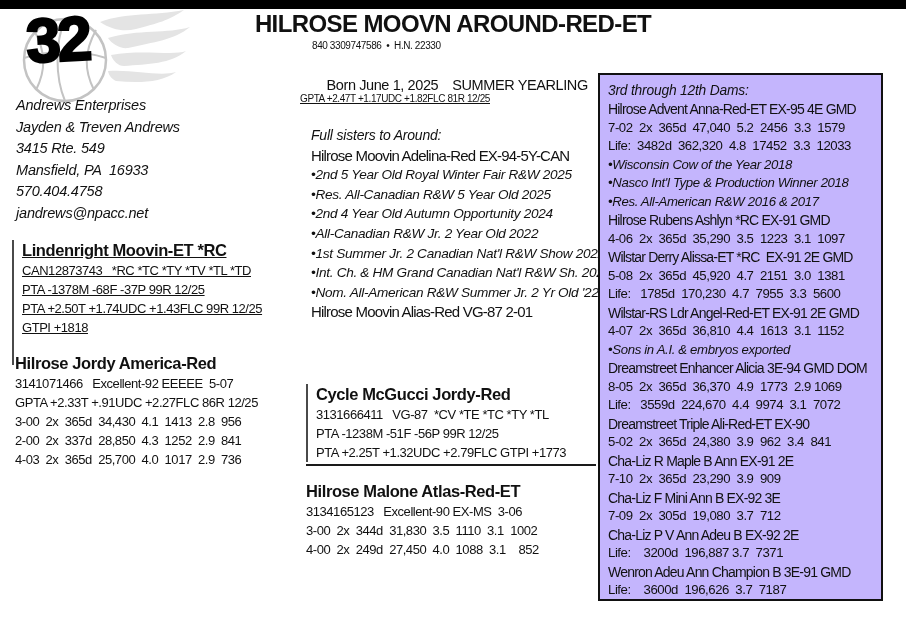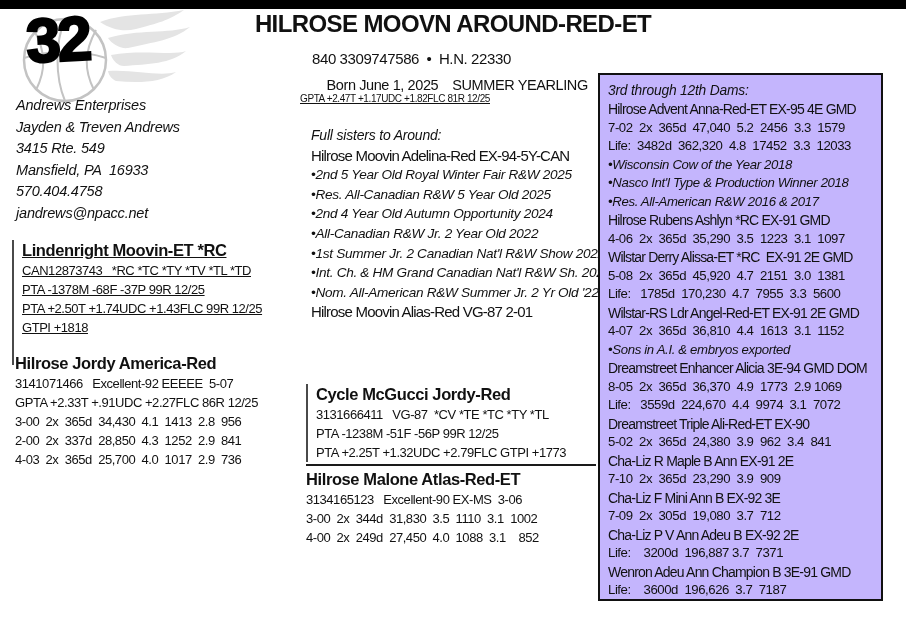--- a/index.html
+++ b/index.html
@@ -16,21 +16,21 @@
   .lot-number{
     position:absolute;left:14px;top:-4px;
     font-size:62px;font-weight:700;letter-spacing:-3px;color:#000;
     -webkit-text-stroke:2.4px #000;transform:rotate(-3deg);
   }
 
   .title{
     position:absolute;left:0;top:10px;width:906px;text-align:center;
     font-size:24px;font-weight:700;letter-spacing:-0.6px;white-space:pre;
   }
-  .reg-line{position:absolute;left:312px;top:50px;font-size:15px;letter-spacing:-0.4px;white-space:pre;}
+  .reg-line{position:absolute;left:312px;top:40px;font-size:10px;letter-spacing:-0.4px;white-space:pre;}
   .born-line{position:absolute;left:312px;top:61px;font-size:14.5px;letter-spacing:-0.4px;white-space:pre;}
   .born-line .age-class{margin-left:14px;}
   .gpta-line{position:absolute;left:300px;top:93px;font-size:10px;letter-spacing:-0.4px;white-space:pre;text-decoration:underline;}
 
   
   .ln{white-space:pre;}
   .h{font-weight:700;font-size:16.5px;letter-spacing:-0.4px;line-height:21px;}
   .h2{font-weight:400;font-size:15px;letter-spacing:-0.8px;line-height:19.6px;}
   .d{font-size:13px;letter-spacing:-0.45px;line-height:19px;}
   .b{font-size:13.6px;font-style:italic;letter-spacing:-0.3px;line-height:19.6px;}
@@ -46,21 +46,21 @@
   .dam-block{position:absolute;left:15px;top:353px;width:288px;}
 
   .sisters{position:absolute;left:311px;top:126px;width:288px;}
 
   .dam-sire-block{
     position:absolute;left:306px;top:384px;width:286px;
     border-left:2.5px solid #4a4a4a;padding-left:8px;
   }
   .second-dam-block{
     position:absolute;left:306px;top:464px;width:290px;
-    border-top:2px solid #1a1a1a;padding-top:3px;
+    border-top:2px solid #1a1a1a;padding-top:15px;
   }
 
   .right-box{
     position:absolute;left:598px;top:73px;width:267px;height:514px;
     border:2.5px solid #111;padding:6px 6px 4px 8px;background:#c4b5fd;
   }
   .right-box .h2{font-size:14px;letter-spacing:-0.8px;line-height:18.5px;}
   .right-box .d{font-size:13.2px;letter-spacing:-0.45px;line-height:18.5px;}
   .right-box .b{font-size:13.2px;letter-spacing:-0.35px;line-height:18.5px;}
   .right-box .i{font-size:13.8px;line-height:19px;}

